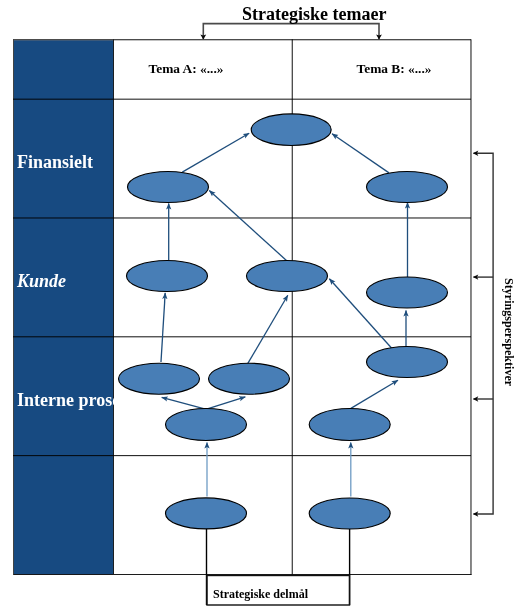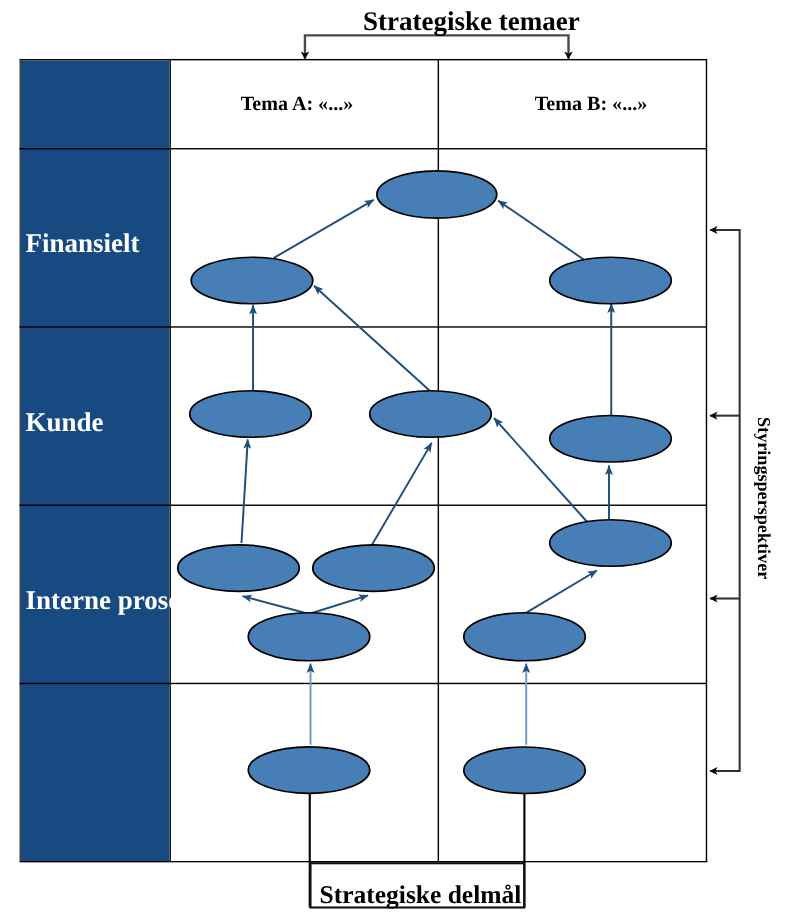--- a/index.html
+++ b/index.html
@@ -3,21 +3,21 @@
 <meta charset="utf-8">
 <style>
   html,body{margin:0;padding:0;background:#ffffff;}
   body{width:525px;height:614px;font-family:"Liberation Serif",serif;overflow:hidden;}
   #root{position:relative;width:525px;height:614px;}
   svg#scene{position:absolute;left:0;top:0;width:525px;height:614px;display:block;}
   .lbl{position:absolute;font-family:"Liberation Serif",serif;font-weight:bold;white-space:nowrap;}
   .rowlbl{color:#ffffff;font-size:18px;left:17px;}
   .collbl{color:#000000;font-size:13.4px;text-align:center;}
   .toptitle{color:#000000;font-size:18px;}
-  .boxlbl{color:#000000;font-size:17px;}
+  .boxlbl{color:#000000;font-size:12px;}
   .sidelbl{color:#000000;font-size:12.1px;transform-origin:0 0;}
 </style>
 </head>
 <body>
 
 <div id="root">
 
 <svg id="scene" viewBox="0 0 525 614" xmlns="http://www.w3.org/2000/svg">
   <defs>
     <marker id="abHead" markerWidth="7" markerHeight="7" refX="6.2" refY="3" orient="auto" markerUnits="userSpaceOnUse">
@@ -96,24 +96,24 @@
     <ellipse cx="407" cy="362" rx="40.5" ry="15.5"></ellipse>
     <ellipse cx="206" cy="424.5" rx="40.5" ry="16"></ellipse>
     <ellipse cx="349.7" cy="424.5" rx="40.5" ry="16"></ellipse>
     <ellipse cx="206" cy="513.4" rx="40.5" ry="15.5"></ellipse>
     <ellipse cx="349.7" cy="513.5" rx="40.5" ry="15.5"></ellipse>
   </g>
 </svg>
 
 <div class="lbl toptitle" style="left:242px;top:4px;">Strategiske temaer</div>
 
-<div class="lbl collbl" style="left:113px;top:61px;width:146px;padding-left:12px;">Tema A: «...»</div>
+<div class="lbl collbl" style="left:113px;top:61px;width:146px;">Tema A: «...»</div>
 <div class="lbl collbl" style="left:292px;top:61px;width:204px;">Tema B: «...»</div>
 
 <div class="lbl rowlbl" style="top:152px;">Finansielt</div>
-<div class="lbl rowlbl" style="top:271px;">Kunde</div>
+<div class="lbl rowlbl" style="top:271px;font-style:italic;">Kunde</div>
 <div class="lbl rowlbl" style="top:390px;">Interne prosesser</div>
 
 <div class="lbl boxlbl" style="left:213px;top:587px;">Strategiske delmål</div>
 
 <div class="lbl sidelbl" style="left:516px;top:278px;transform:rotate(90deg);">Styringsperspektiver</div>
 
 </div>
 
 </body></html>

